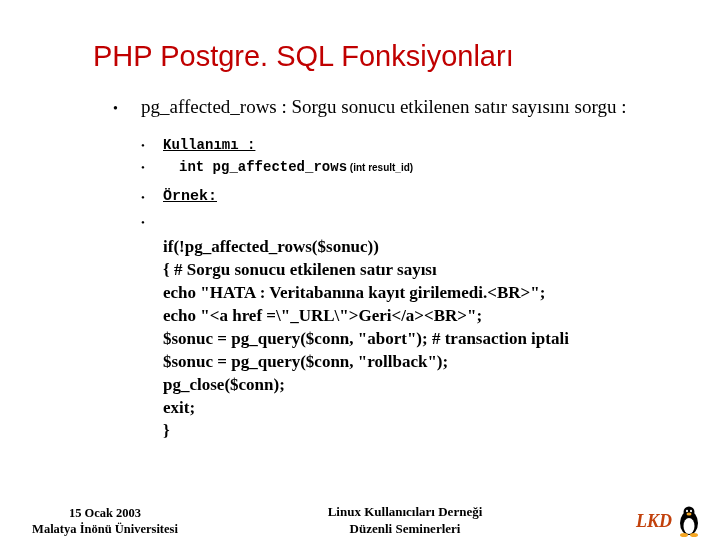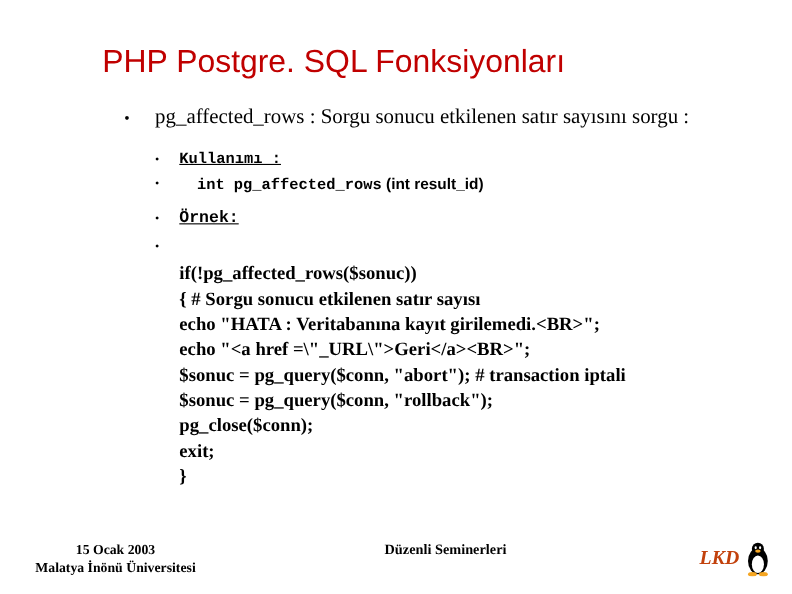--- a/index.html
+++ b/index.html
@@ -51,21 +51,21 @@
     line-height: 1.6;
   }
   .sub-row .sdot {
     width: 22px;
     flex-shrink: 0;
     font-size: 11px;
     padding-top: 3px;
   }
   .u { text-decoration: underline; font-weight: bold; font-family: Liberation Mono, monospace; }
   .mono { font-family: "Courier New", monospace; font-weight: bold; margin-left: 16px; }
-  .sans-bold { font-family: Arial, sans-serif; font-weight: bold; font-size: 14px; }
+  .sans-bold { font-family: Arial, sans-serif; font-weight: bold; font-size: 10px; }
   .mid-item {
     display: flex;
     font-size: 15px;
     margin-left: 28px;
     margin-bottom: 8px;
     margin-top: 6px;
   }
   .mid-item .sdot {
     width: 22px;
     flex-shrink: 0;
@@ -83,25 +83,25 @@
   }
   .codeblock .cl {
     font-weight: bold;
     font-size: 17px;
     line-height: 1.35;
     font-family: "Times New Roman", serif;
     white-space: pre;
   }
   .footer {
     position: absolute;
-    bottom: 16px;
+    bottom: 2px;
     left: 0;
     width: 100%;
     display: flex;
-    align-items: flex-start;
+    align-items: center;
   }
   .f-left {
     width: 210px;
     text-align: center;
     font-size: 12.5px;
     font-weight: bold;
     line-height: 1.3;
   }
   .f-center {
     flex: 1;
@@ -181,20 +181,21 @@
     </div>
 
   </div>
 
   <div class="footer">
     <div class="f-left">
       <div>15 Ocak 2003</div>
       <div>Malatya İnönü Üniversitesi</div>
     </div>
     <div class="f-center">
+      <div>Linux Kullanıcıları Derneği</div>
       <div>Düzenli Seminerleri</div>
     </div>
     <div class="f-right">
       <span class="lkd-text">LKD</span>
       <span class="penguin">
         <svg viewBox="0 0 26 32">
           <ellipse cx="13" cy="18" rx="9" ry="12" fill="#000"></ellipse>
           <ellipse cx="13" cy="21" rx="5.5" ry="8" fill="#fff"></ellipse>
           <circle cx="13" cy="7" r="5.5" fill="#000"></circle>
           <ellipse cx="11" cy="6" rx="1" ry="1.3" fill="#fff"></ellipse>

